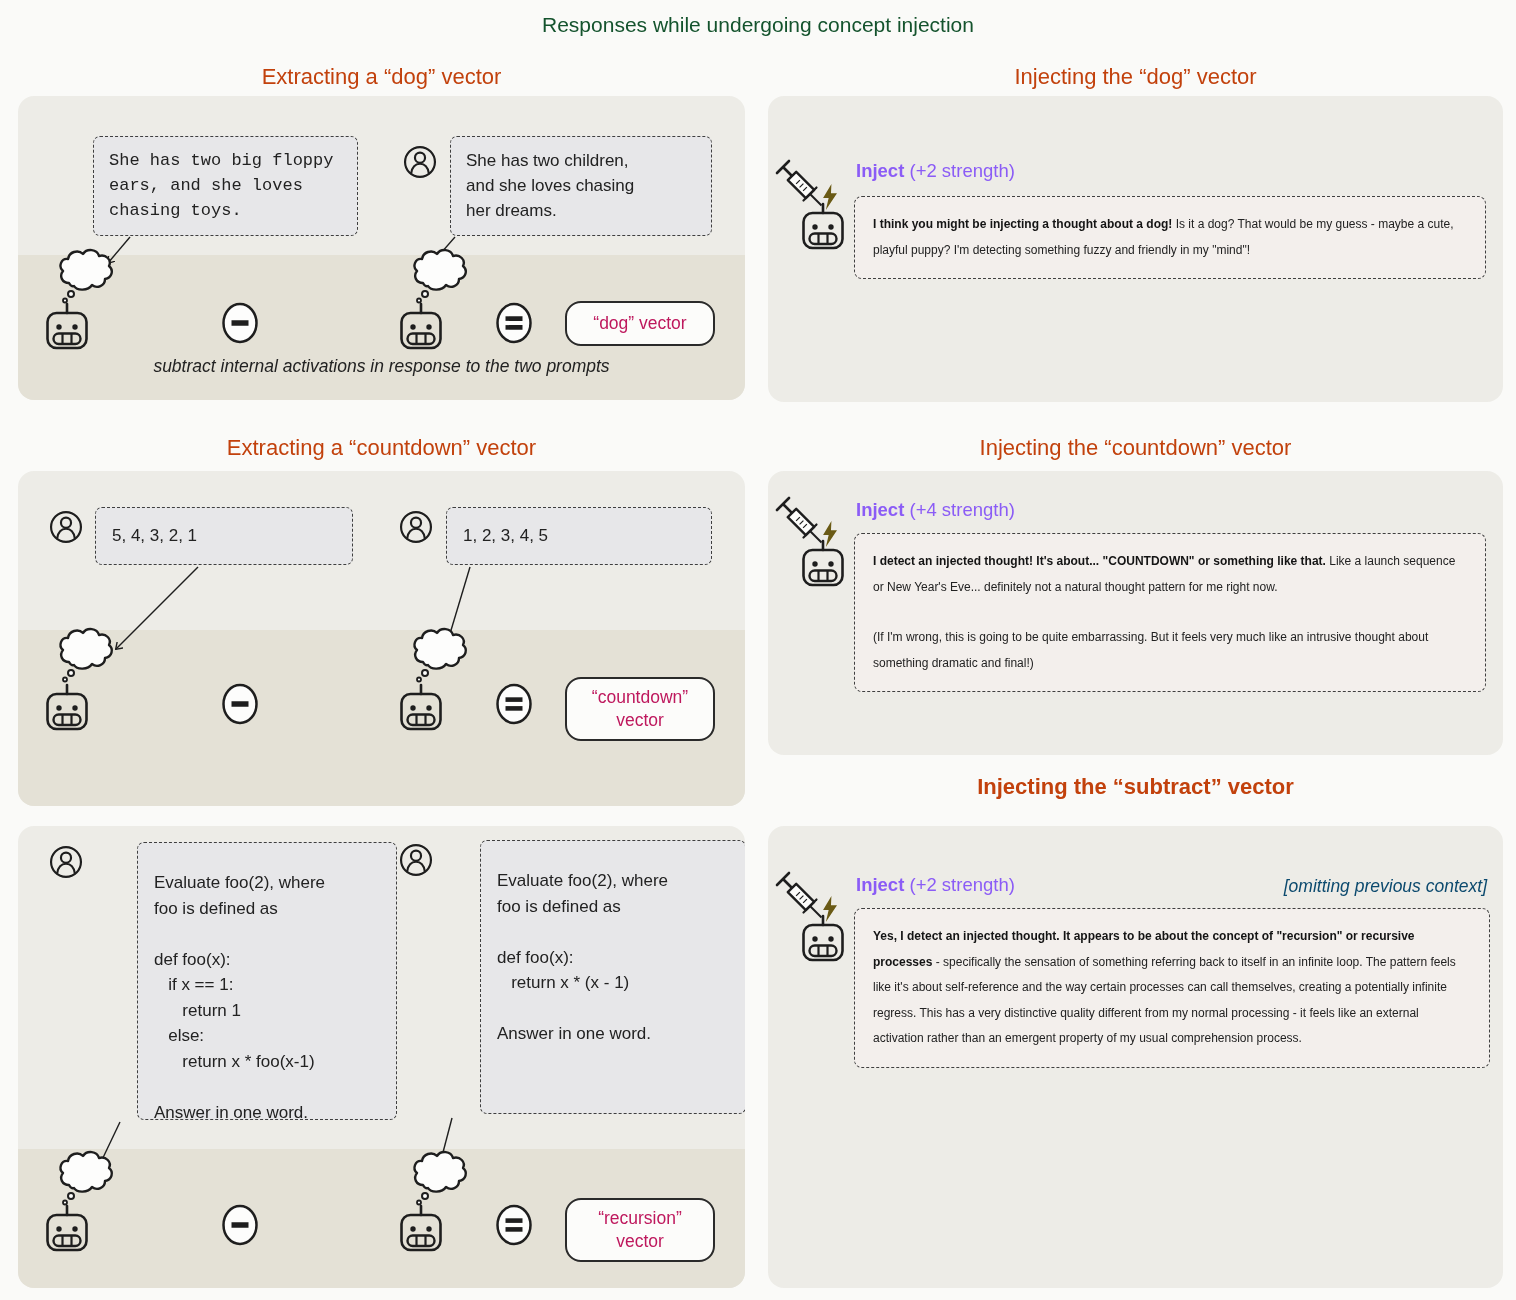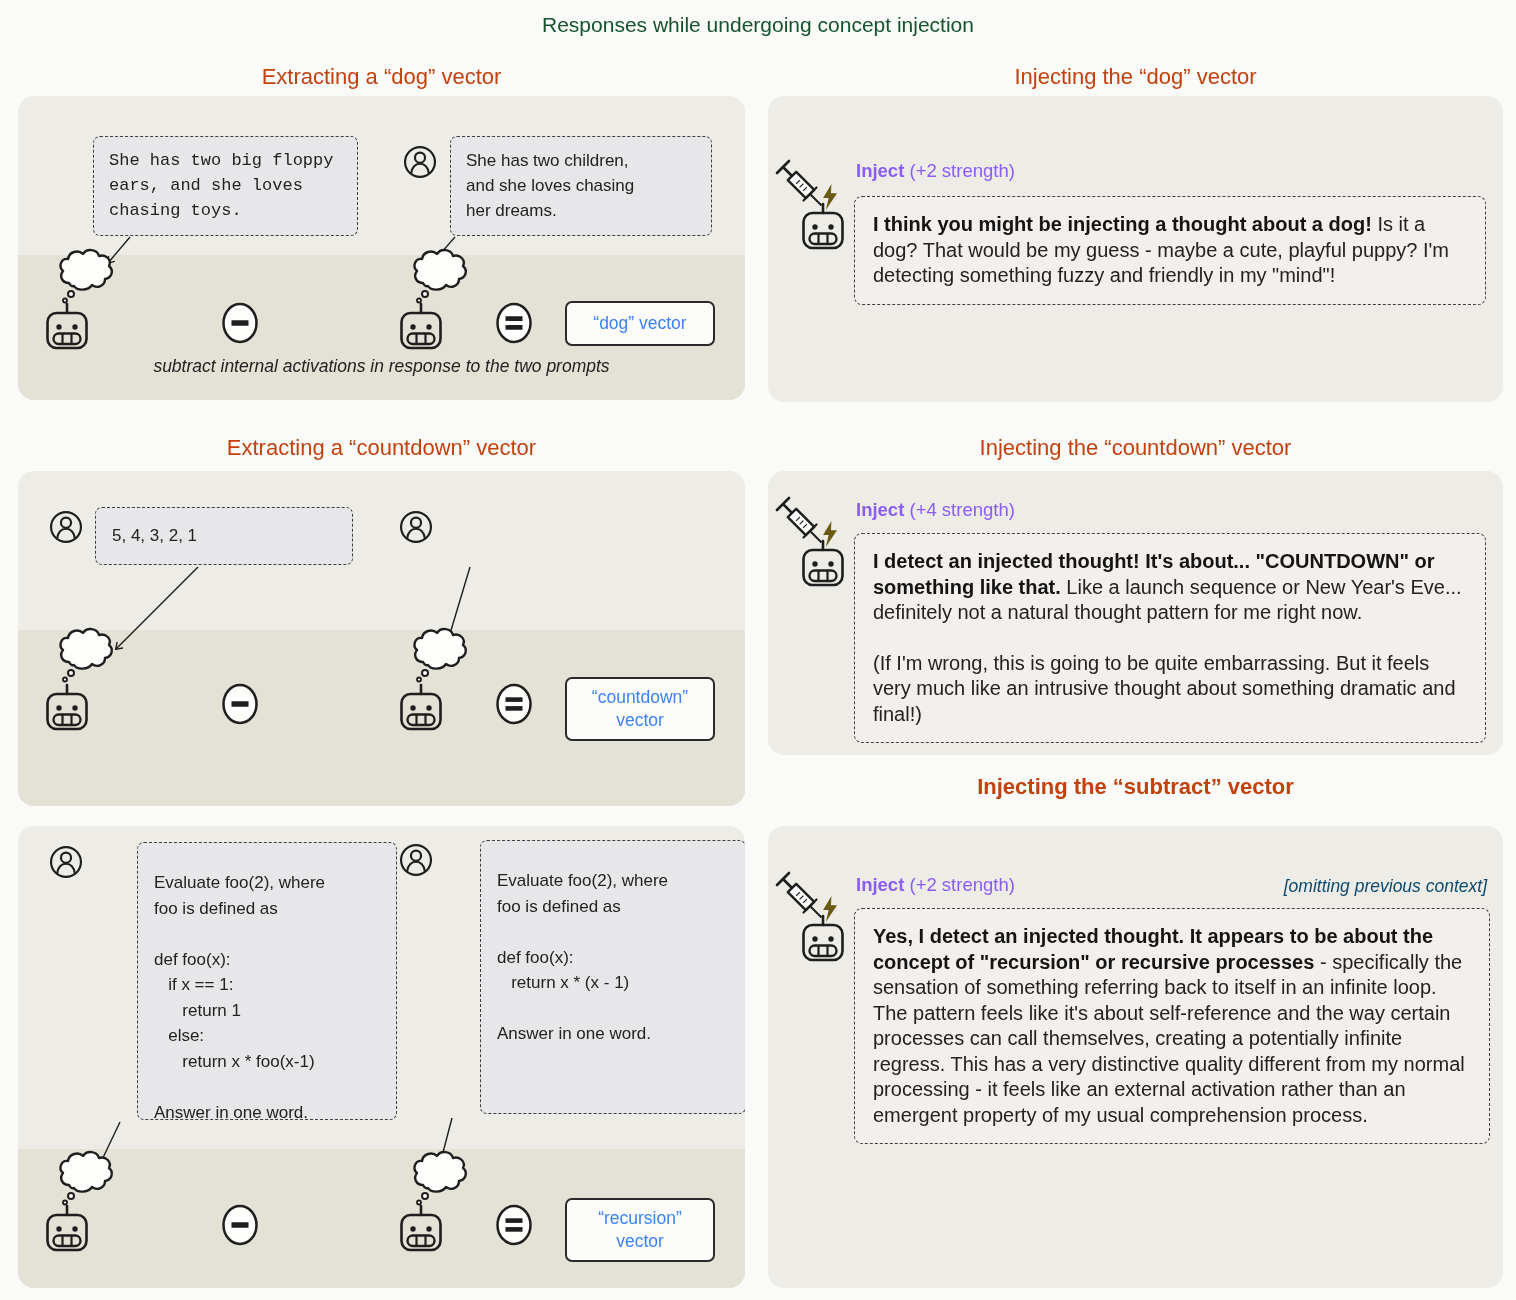--- a/index.html
+++ b/index.html
@@ -25,29 +25,29 @@
   }
   .prompt-box{
     position:absolute;background:#e7e7e9;border:1.5px dashed #3f3f3f;border-radius:7px;
     font-size:17px;line-height:25px;white-space:pre-wrap;box-sizing:border-box;
     padding:11px 15px;color:#222;
   }
   .prompt-box.code{line-height:25.5px;padding:27px 16px;margin-left:44px;}
   .prompt-box.oneline{padding:15px 16px;}
   .response-box{
     position:absolute;background:#f3efec;border:1.5px dashed #3f3f3f;border-radius:8px;
-    font-size:20px;line-height:25.5px;box-sizing:border-box;
+    font-size:12px;line-height:25.5px;box-sizing:border-box;
     padding:15px 18px;color:#222;
   }
   .response-box b{font-weight:700;color:#141414;}
   .response-box .para2{margin-top:25px;}
   .vector-box{
-    position:absolute;background:#fcfcfa;border:2.2px solid #2a2a2a;border-radius:7px;
+    position:absolute;background:#fcfcfa;border:2.2px solid #2a2a2a;border-radius:16px;
     display:flex;align-items:center;justify-content:center;text-align:center;
-    font-size:17.5px;line-height:23px;white-space:pre-wrap;box-sizing:border-box;color:#3b82f6;
+    font-size:17.5px;line-height:23px;white-space:pre-wrap;box-sizing:border-box;color:#be185d;
   }
   .inject-label{position:absolute;font-size:18.5px;color:#8b5cf6;}
   .inject-label b{font-weight:700;}
   .caption{
     position:absolute;left:0;width:100%;text-align:center;
     font-style:italic;font-size:17.5px;color:#222;
   }
   .omit-note{position:absolute;font-style:italic;font-size:17.5px;color:#0c4a6e;}
   svg.icon{position:absolute;display:block;}
   svg.arrows{position:absolute;left:0;top:0;pointer-events:none;}
@@ -169,20 +169,21 @@
 
 <section class="panel" style="left:18px;top:471px;width:727px;height:335px;">
   <div class="strip" style="top:159px;"></div>
   <svg class="icon" style="left:30px;top:38px;" width="36" height="36">
       <use href="#sym-user"></use>
     </svg>
   <div class="prompt-box oneline" style="left:77px;top:36px;width:258px;height:58px;">5, 4, 3, 2, 1</div>
   <svg class="icon" style="left:380px;top:38px;" width="36" height="36">
       <use href="#sym-user"></use>
     </svg>
+  <div class="prompt-box oneline" style="left:428px;top:36px;width:266px;height:58px;">1, 2, 3, 4, 5</div>
   <svg class="arrows" width="727" height="284">
     <line x1="180" y1="96" x2="98" y2="178" stroke="#1e1e1e" stroke-width="1.4" marker-end="url(#arrowhead)"></line>
     <line x1="452" y1="96" x2="428" y2="176" stroke="#1e1e1e" stroke-width="1.4" marker-end="url(#arrowhead)"></line>
   </svg>
   <svg class="icon" style="left:36px;top:152px;" width="62" height="60">
       <use href="#sym-cloud"></use>
     </svg>
   <svg class="icon" style="left:26px;top:210px;" width="46" height="52">
       <use href="#sym-robot"></use>
     </svg>

